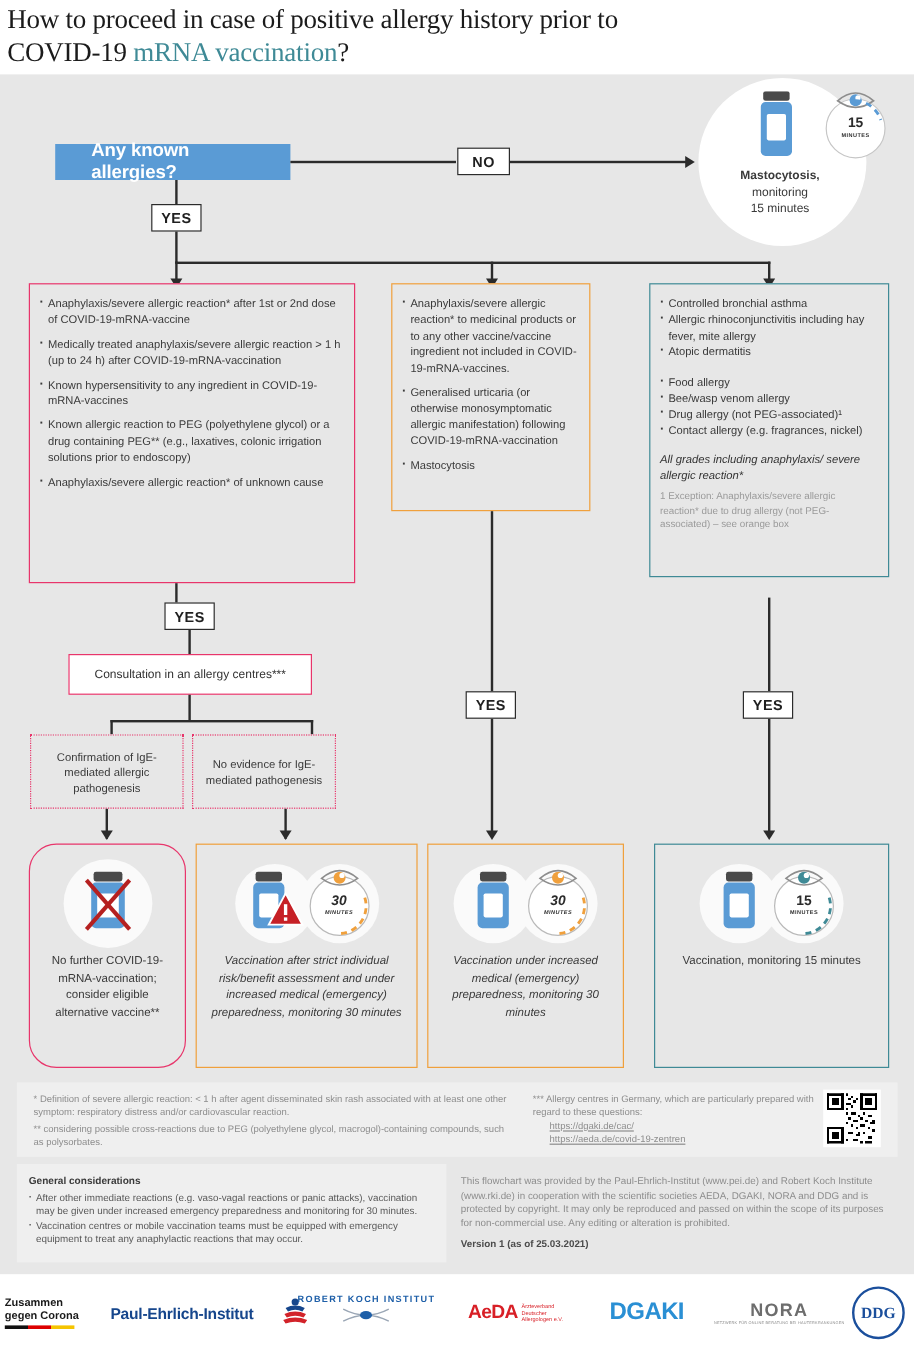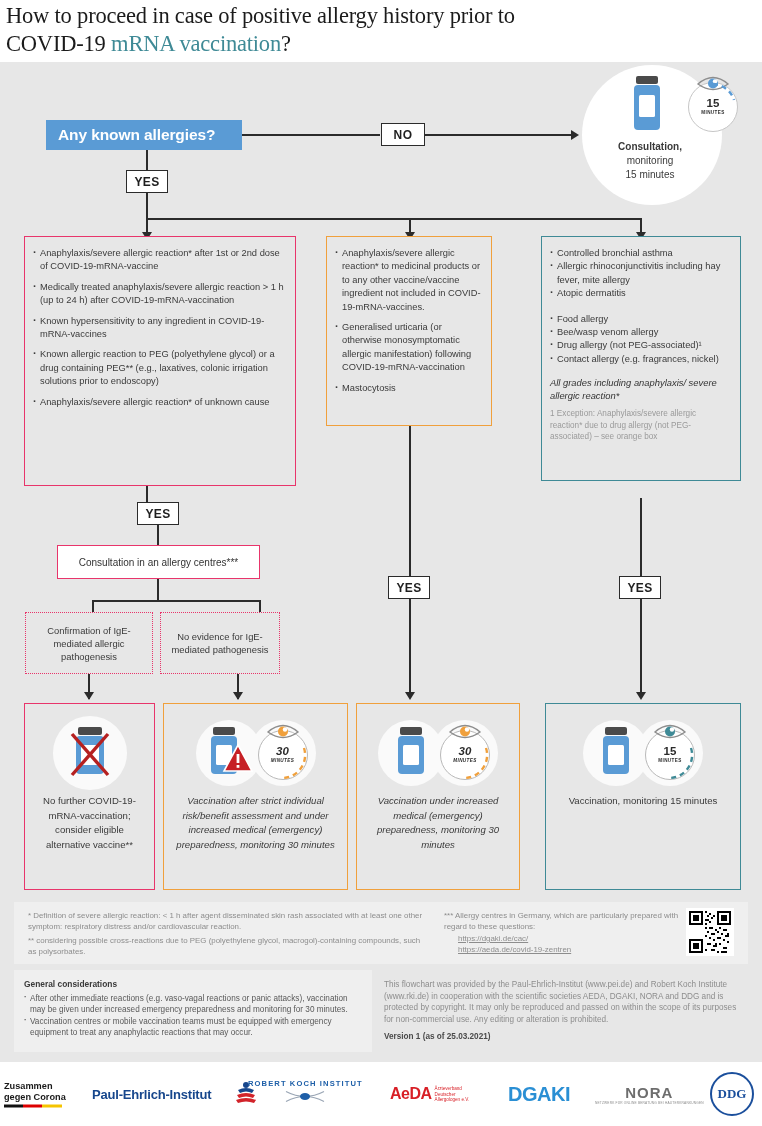--- a/index.html
+++ b/index.html
@@ -54,21 +54,21 @@
   .decision {
     position: absolute; background: #ffffff; border: 1.6px solid #2b2b2b;
     font-weight: bold; font-size: 12px; color: #1f1f1f;
     display: flex; align-items: center; justify-content: center;
     letter-spacing: 0.4px;
   }
 
   .q-banner {
     position: absolute; background: #5a9bd5; color: #ffffff;
     font-weight: bold; font-size: 15.5px;
-    display: flex; align-items: center; padding: 0 12px;
+    display: flex; align-items: center; padding: 0 30px;
     letter-spacing: -0.1px;
   }
 
   
   .crit {
     position: absolute; background: #e7e7e7;
     padding: 10px 10px 8px 8px;
     font-size: 9.3px; line-height: 13.4px; color: #3a3a3a;
   }
   .crit.pink  { border: 1.8px solid #e8356b; }
@@ -231,21 +231,21 @@
         <svg style="position:absolute;inset:0;" width="50" height="50" viewBox="0 0 50 50">
           <path d="M25 2 A23 23 0 0 1 46 18" fill="none" stroke="#5a9bd5" stroke-width="2.4" stroke-dasharray="5 4"></path>
         </svg>
         <div class="txt">
           <div class="num">15</div>
           <div class="unit">MINUTES</div>
         </div>
       </div>
     </div>
     <div style="position:absolute; left:590px; top:78px; width:120px; text-align:center; font-size:10px; line-height:14px; color:#3a3a3a;">
-      <div style="font-weight:bold;">Consultation,</div>
+      <div style="font-weight:bold;">Mastocytosis,</div>
       <div>monitoring</div>
       <div>15 minutes</div>
     </div>
 
     <div class="q-banner" style="left:46px; top:58px; width:196px; height:30px;">Any known allergies?</div>
 
     <div class="hline" style="left:242px; top:72px; width:138px;"></div>
     <div class="decision" style="left:381px; top:61px; width:44px; height:23px;">NO</div>
     <div class="hline" style="left:425px; top:72px; width:148px;"></div>
     <div class="arrow-right" style="left:571px; top:68px;"></div>
@@ -316,21 +316,21 @@
     <div class="vline" style="left:409px; top:364px; height:160px;"></div>
     <div class="decision" style="left:388px; top:514px; width:42px; height:23px;">YES</div>
     <div class="vline" style="left:409px; top:537px; height:97px;"></div>
     <div class="arrow-down" style="left:405px; top:630px;"></div>
 
     <div class="vline" style="left:640px; top:436px; height:78px;"></div>
     <div class="decision" style="left:619px; top:514px; width:42px; height:23px;">YES</div>
     <div class="vline" style="left:640px; top:537px; height:97px;"></div>
     <div class="arrow-down" style="left:636px; top:630px;"></div>
 
-    <div class="outcome pink" style="left:24px; top:641px; width:131px; height:187px;">
+    <div class="outcome pink" style="left:24px; top:641px; width:131px; height:187px;border-radius:23px;">
       <div class="icon-row" style="width:100%;">
         <div class="blob">
           <div class="vial">
             <svg width="48" height="56" viewBox="0 0 48 56">
               <rect x="12" y="4" width="24" height="8" rx="2" fill="#4a4a4a"></rect>
               <rect x="10" y="13" width="28" height="38" rx="4" fill="#5a9bd5"></rect>
               <rect x="15" y="22" width="18" height="20" rx="1.5" fill="#ffffff"></rect>
               <line x1="6" y1="11" x2="42" y2="52" stroke="#b52020" stroke-width="3.4"></line>
               <line x1="42" y1="11" x2="6" y2="52" stroke="#b52020" stroke-width="3.4"></line>
             </svg>

